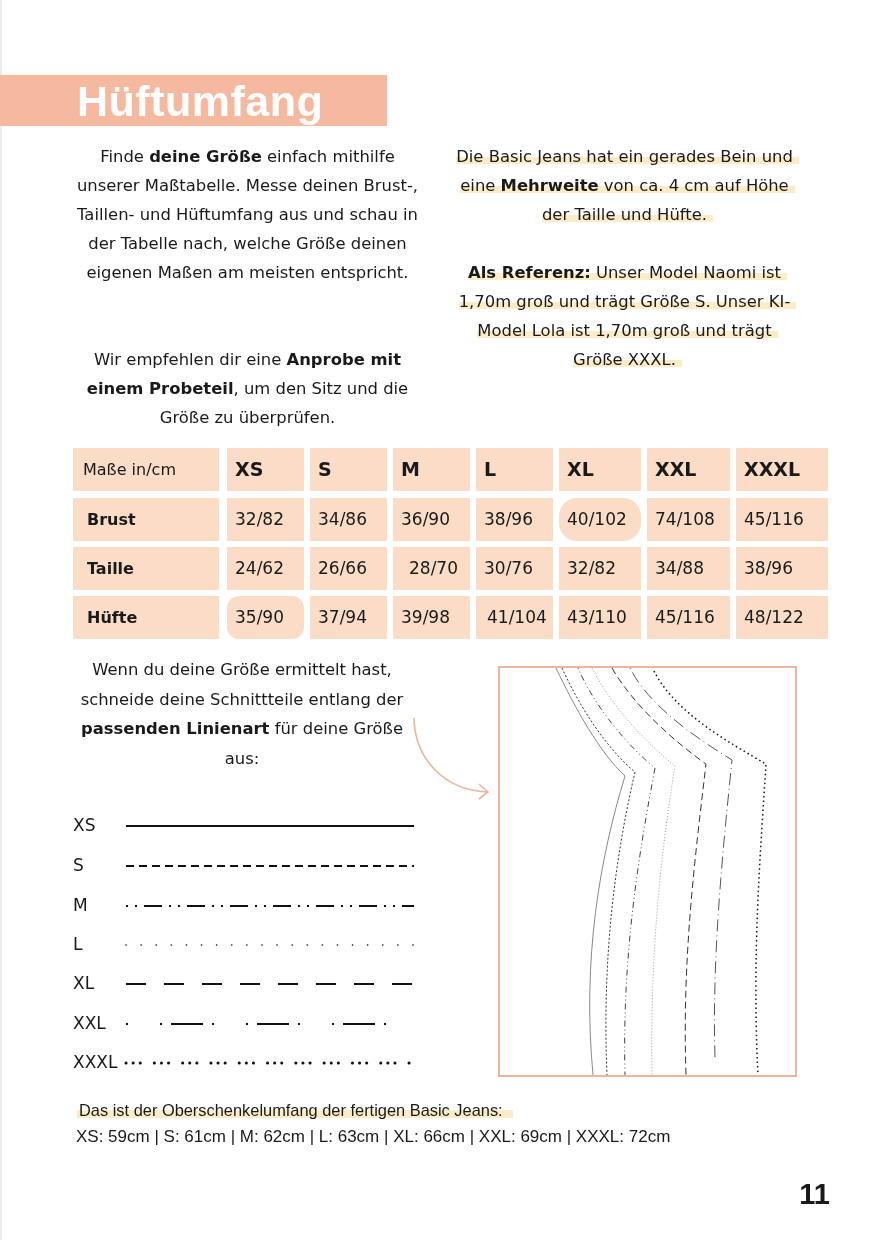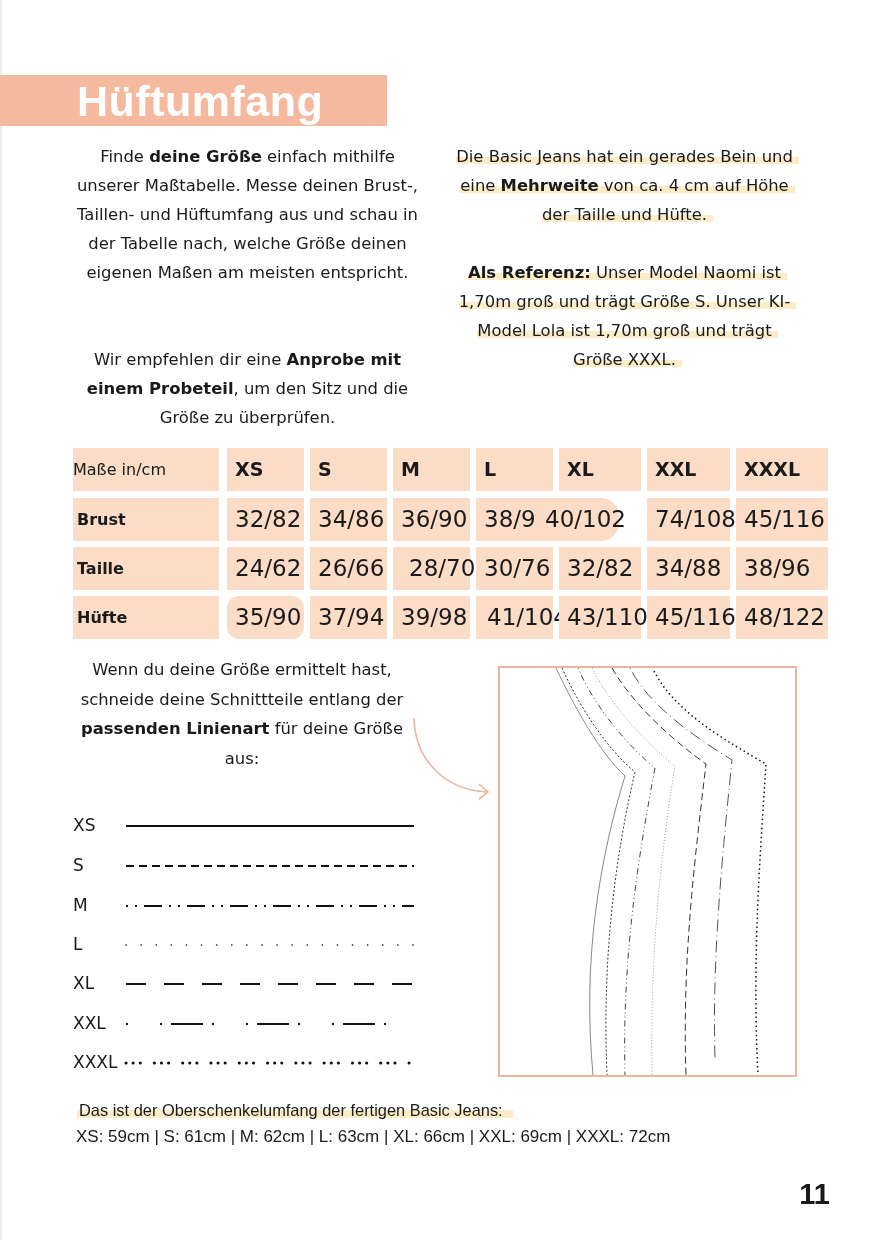--- a/index.html
+++ b/index.html
@@ -25,26 +25,26 @@
   .right-col { left: 455px; width: 360px; }
   .hl {
     background: linear-gradient(to bottom, transparent 52%, #fdecc8 52%, #fdecc8 92%, transparent 92%);
     padding-right: 6px;
     -webkit-box-decoration-break: clone; box-decoration-break: clone;
   }
   
   .size-table { position: absolute; left: 73px; top: 448px; }
   .t-cell {
     position: absolute; top: 0; height: 43px; background: #fbdcc6;
-    font-size: 23px; line-height: 43px; padding-left: 8px; box-sizing: border-box;
+    font-size: 17px; line-height: 43px; padding-left: 8px; box-sizing: border-box;
     white-space: nowrap;
   }
   .t-cell.head { font-weight: bold; font-size: 19px; }
-  .t-cell.label { font-weight: bold; font-size: 16px; padding-left: 4px; }
-  .t-cell.corner { font-size: 16px; padding-left: 0; }
+  .t-cell.label { font-weight: bold; font-size: 16px; padding-left: 14px; }
+  .t-cell.corner { font-size: 16px; padding-left: 10px; }
   
   .legend-label { position: absolute; left: 73px; font-size: 17px; line-height: 20px; }
   .diagram { position: absolute; left: 498px; top: 666px; width: 299px; height: 411px; border: 2px solid #eab69e; box-sizing: border-box; }
   .arrow { position: absolute; left: 405px; top: 710px; width: 90px; height: 95px; }
   .thigh-title {
     position: absolute; left: 77px; top: 1098px; font-weight: normal; font-size: 16.4px; line-height: 24px;
     font-family: "Liberation Sans", sans-serif;
   }
   .thigh-title span { padding: 0 10px 0 2px; }
   .thigh-values { position: absolute; left: 76px; top: 1125px; font-size: 17px; line-height: 24px; font-family: "Liberation Sans", sans-serif; }
@@ -79,21 +79,21 @@
     <div class="t-cell head" style="left: 320px; width: 77px; top: 0px;">M</div>
     <div class="t-cell head" style="left: 403px; width: 77px; top: 0px;">L</div>
     <div class="t-cell head" style="left: 486px; width: 82px; top: 0px;">XL</div>
     <div class="t-cell head" style="left: 574px; width: 83px; top: 0px;">XXL</div>
     <div class="t-cell head" style="left: 663px; width: 92px; top: 0px;">XXXL</div>
     <div class="t-cell label" style="left: 0px; width: 146px; top: 50px;">Brust</div>
     <div class="t-cell " style="left: 154px; width: 77px; top: 50px;">32/82</div>
     <div class="t-cell " style="left: 237px; width: 77px; top: 50px;">34/86</div>
     <div class="t-cell " style="left: 320px; width: 77px; top: 50px;">36/90</div>
     <div class="t-cell " style="left: 403px; width: 77px; top: 50px;">38/96</div>
-    <div class="t-cell " style="left: 464px; width: 82px; top: 50px; border-radius: 18px;">40/102</div>
+    <div class="t-cell " style="left: 486px; width: 82px; top: 50px; border-radius: 18px;">40/102</div>
     <div class="t-cell " style="left: 574px; width: 83px; top: 50px;">74/108</div>
     <div class="t-cell " style="left: 663px; width: 92px; top: 50px;">45/116</div>
     <div class="t-cell label" style="left: 0px; width: 146px; top: 99px;">Taille</div>
     <div class="t-cell " style="left: 154px; width: 77px; top: 99px;">24/62</div>
     <div class="t-cell " style="left: 237px; width: 77px; top: 99px;">26/66</div>
     <div class="t-cell " style="left: 320px; width: 77px; top: 99px; padding-left: 16px;">28/70</div>
     <div class="t-cell " style="left: 403px; width: 77px; top: 99px;">30/76</div>
     <div class="t-cell " style="left: 486px; width: 82px; top: 99px;">32/82</div>
     <div class="t-cell " style="left: 574px; width: 83px; top: 99px;">34/88</div>
     <div class="t-cell " style="left: 663px; width: 92px; top: 99px;">38/96</div>

